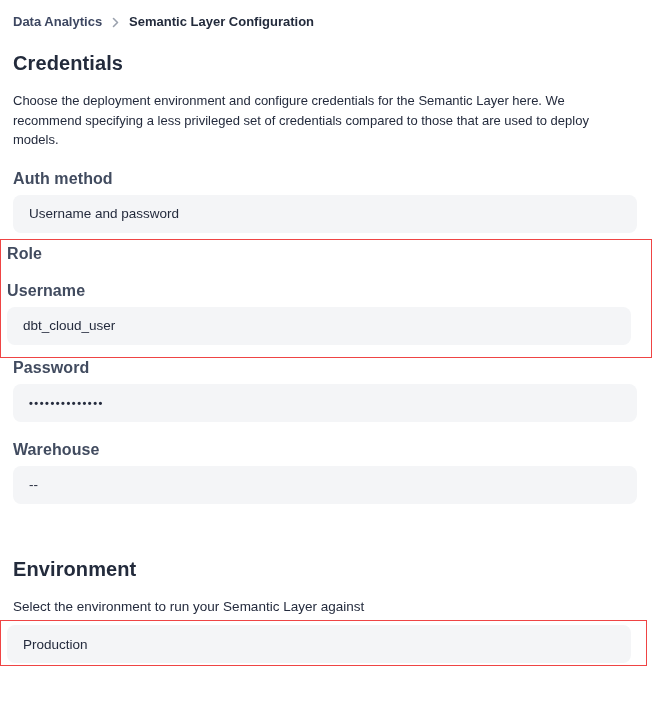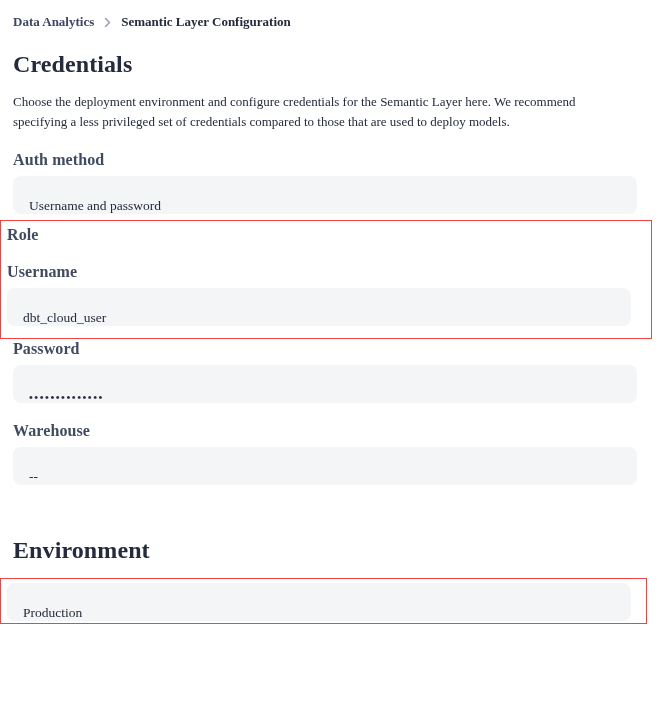--- a/index.html
+++ b/index.html
@@ -5,39 +5,39 @@
   * { box-sizing: border-box; }
   html, body { margin: 0; padding: 0; }
   body {
     width: 661px;
     height: 716px;
     background: #ffffff;
     font-family: "Liberation Sans", sans-serif;
     color: #242b3d;
     overflow: hidden;
   }
-  .page { padding: 14px 0 0 13px; width: 661px; font-family: Liberation Serif, serif; }
+  .page { padding: 14px 0 0 13px; width: 661px; }
 
   
   .breadcrumb {
     display: flex;
     align-items: center;
     gap: 9px;
     margin-bottom: 23px;
     font-size: 13px;
     font-weight: bold;
   }
   .crumb { color: #3d4761; text-decoration: none; cursor: pointer; }
   .crumb.current { color: #232b3c; }
   .chev { display: inline-flex; align-items: center; margin-top: 1px; }
 
   
   h1 {
     margin: 0 0 17px 0;
-    font-size: 24px;
+    font-size: 20px;
     line-height: 22px;
     font-weight: bold;
     color: #232b3c;
     letter-spacing: 0.1px;
   }
   .desc {
     margin: 0 0 20px 0;
     font-size: 13px;
     line-height: 19.5px;
     color: #242b3d;
@@ -53,21 +53,21 @@
     color: #414b5f;
     margin-bottom: 7px;
     letter-spacing: 0.1px;
   }
   .field {
     width: 624px;
     height: 38px;
     background: #f4f5f7;
     border-radius: 8px;
     display: flex;
-    align-items: flex-end;
+    align-items: center;
     padding: 0 16px;
     font-size: 13.5px;
     color: #242b3d;
     cursor: pointer;
   }
   .field .value { white-space: nowrap; }
   .field .masked { font-size: 11px; letter-spacing: 1.5px; font-weight: bold; }
 
   .group-password { margin-top: 1px; margin-bottom: 0; }
   .group-password .field, .group-warehouse .field { margin-bottom: 19px; }
@@ -142,20 +142,21 @@
 
   <div class="group group-warehouse">
     <label>Warehouse</label>
     <div class="field">
       <span class="value">--</span>
     </div>
   </div>
 
   <div class="env-section">
     <h1>Environment</h1>
+    <p class="desc env-desc">Select the environment to run your Semantic Layer against</p>
 
     <div class="hl-box hl-box-2">
       <div class="field">
         <span class="value">Production</span>
       </div>
     </div>
   </div>
 
 </div>
 

